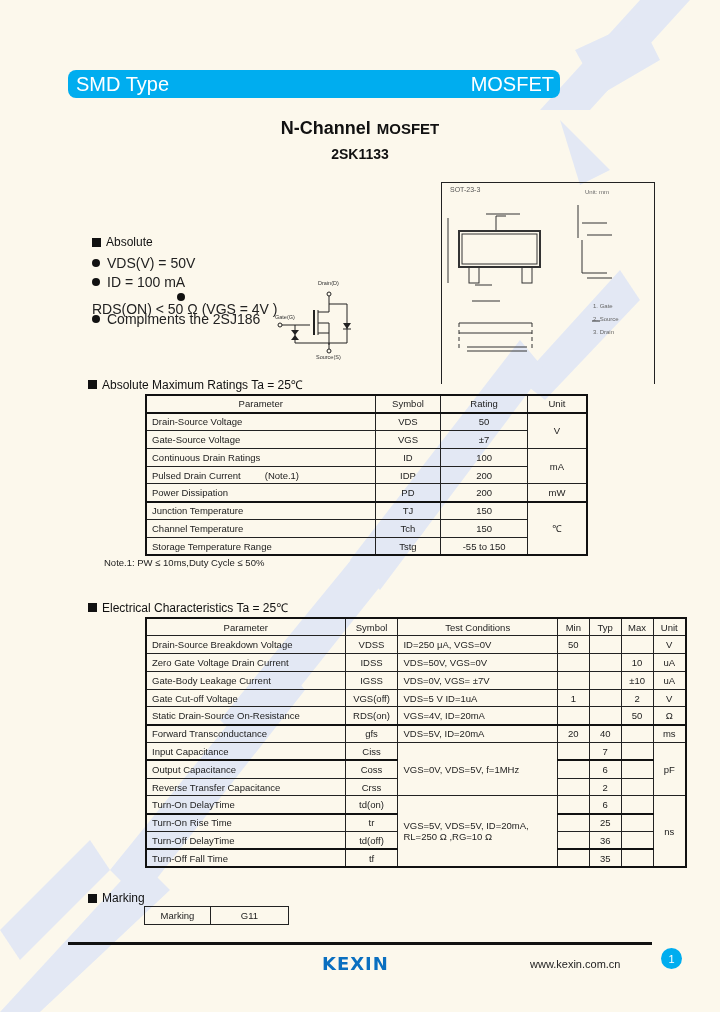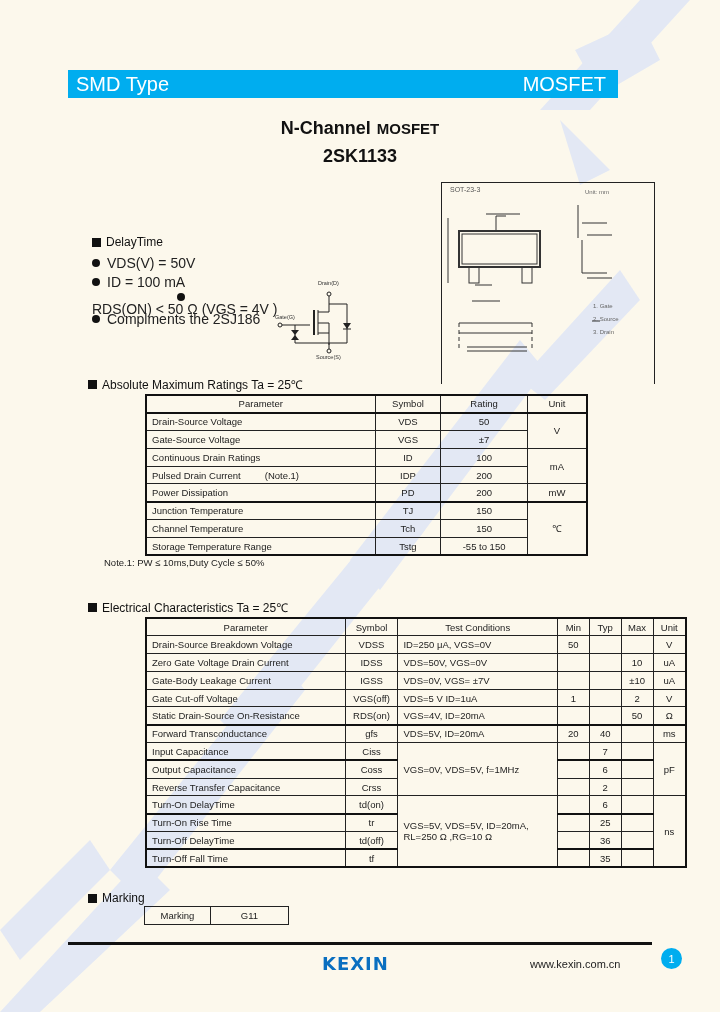--- a/index.html
+++ b/index.html
@@ -9,28 +9,28 @@
     font-family: "Liberation Sans", sans-serif;
     color: #111;
     position: relative;
     overflow: hidden;
   }
   .watermark { position: absolute; inset: 0; pointer-events: none; }
   .abs { position: absolute; }
 
   
   .band {
-    position: absolute; left: 68px; top: 70px; width: 550px; height: 28px;
+    position: absolute; left: 68px; top: 70px; width: 492px; height: 28px;
     background: #00adef; color: #fff;
     display: flex; align-items: center; justify-content: space-between;
-    padding: 0 12px 0 8px; font-size: 20px;
+    padding: 0 6px 0 8px; font-size: 20px; border-radius: 8px;
   }
   .title-1 { position: absolute; left: 0; width: 720px; top: 118px; text-align: center; font-weight: bold; font-size: 18px; }
   .title-1 .small { font-size: 15px; margin-left: 6px; }
-  .title-2 { position: absolute; left: 0; width: 720px; top: 146px; text-align: center; font-weight: bold; font-size: 18px; }
+  .title-2 { position: absolute; left: 0; width: 720px; top: 146px; text-align: center; font-weight: bold; font-size: 14px; }
 
   .sec-head { position: absolute; font-size: 12px; display: flex; align-items: center; gap: 5px; }
   .sq { display: inline-block; width: 9px; height: 9px; background: #111; }
 
   .feat { position: absolute; left: 92px; font-size: 14px; display: flex; align-items: center; color: #222; }
   .dot { display: inline-block; width: 8px; height: 8px; border-radius: 50%; background: #111; margin-right: 7px; }
 
   .pkg {
     position: absolute; left: 441px; top: 182px; width: 214px; height: 202px;
     border-left: 1.5px solid #222; border-right: 1.5px solid #222; border-top: 1.5px solid #222;
@@ -75,21 +75,21 @@
   <span>MOSFET</span>
 </div>
 
 <div class="title-1">
   <span>N-Channel</span><span class="small">MOSFET</span>
 </div>
 <div class="title-2">2SK1133</div>
 
 <div class="sec-head" style="left:92px; top:235px;">
   <span class="sq"></span>
-  <span>DelayTime</span>
+  <span>Absolute</span>
 </div>
 <div class="feat" style="top:255px;">
     <span class="dot"></span>
     <span>VDS(V) = 50V</span>
   </div>
 <div class="feat" style="top:274px;">
     <span class="dot"></span>
     <span>ID = 100 mA</span>
   </div>
 <div class="feat" style="top:293px;flex-direction:column;">

